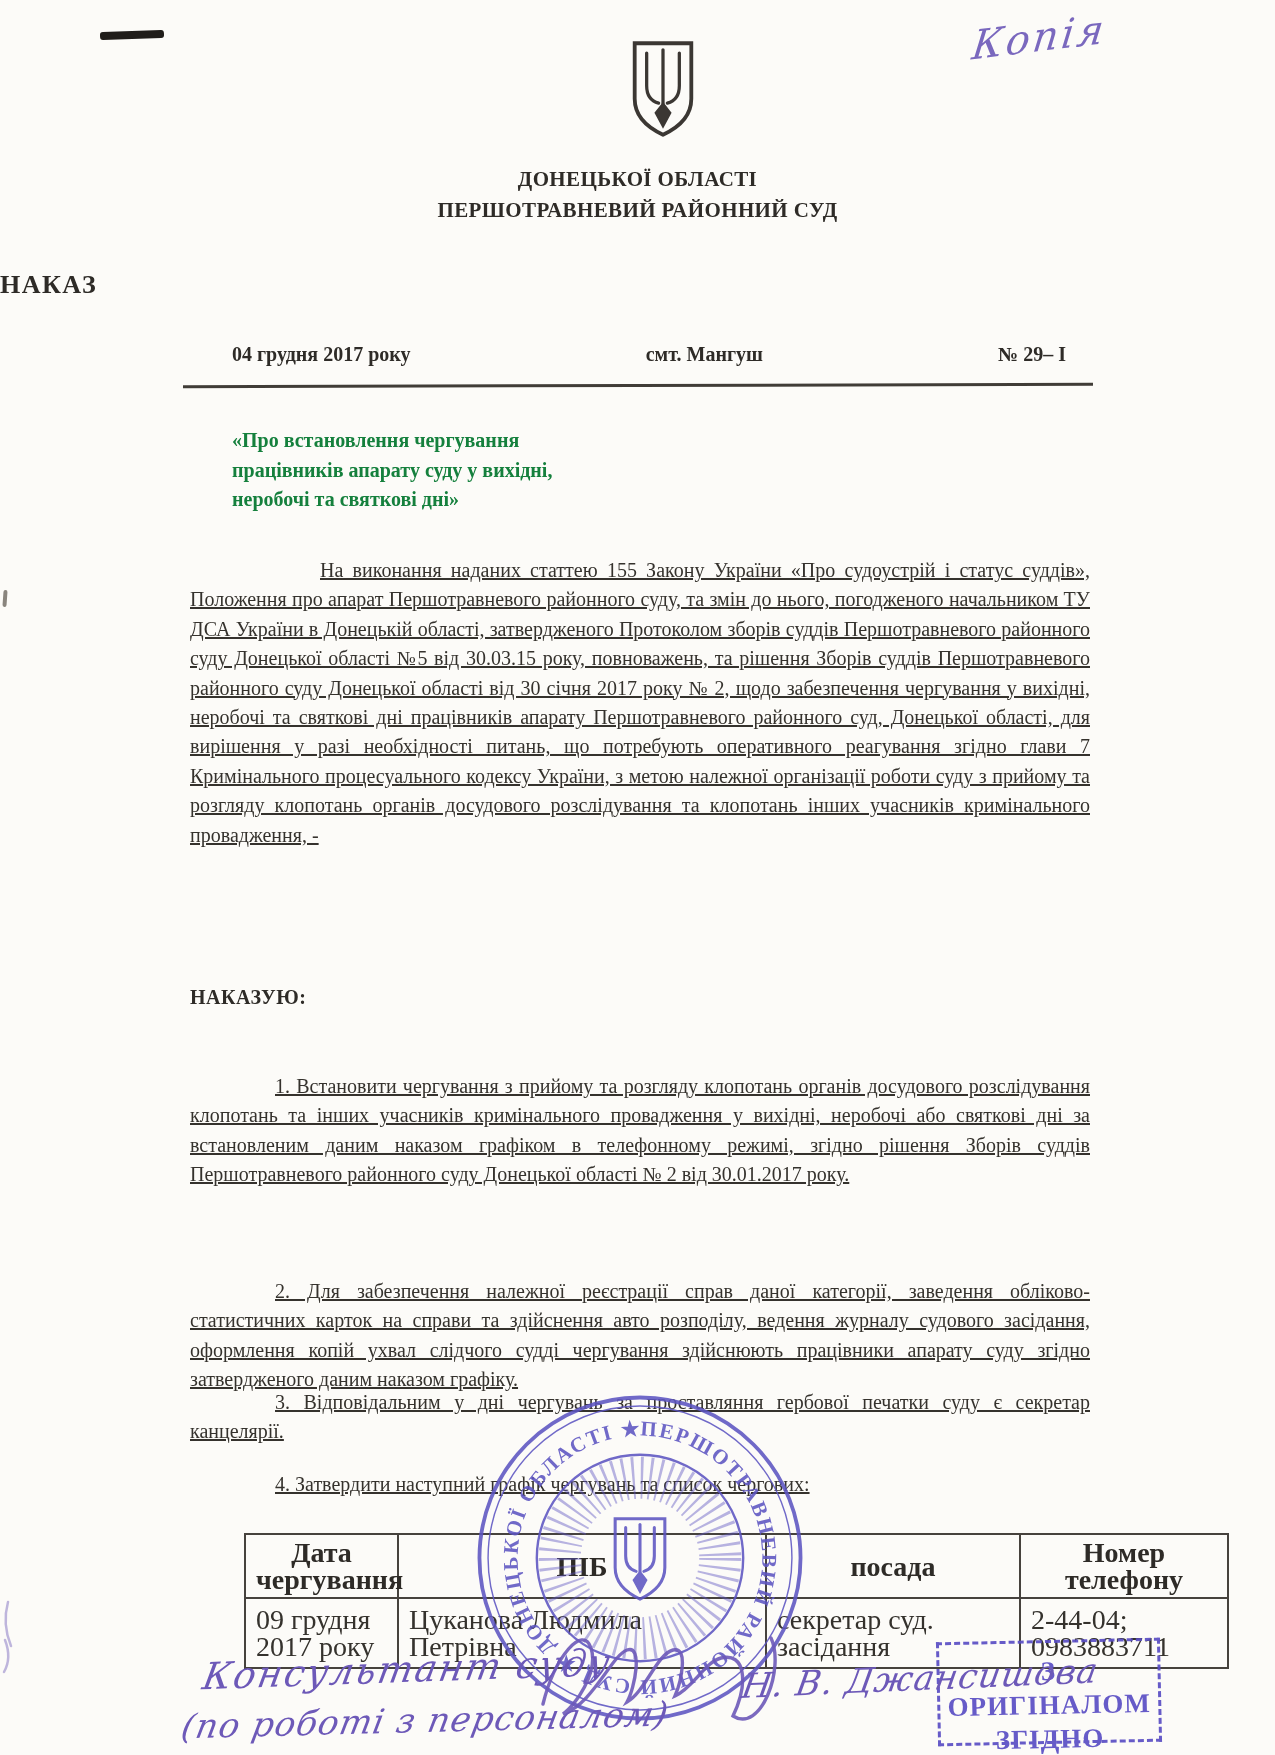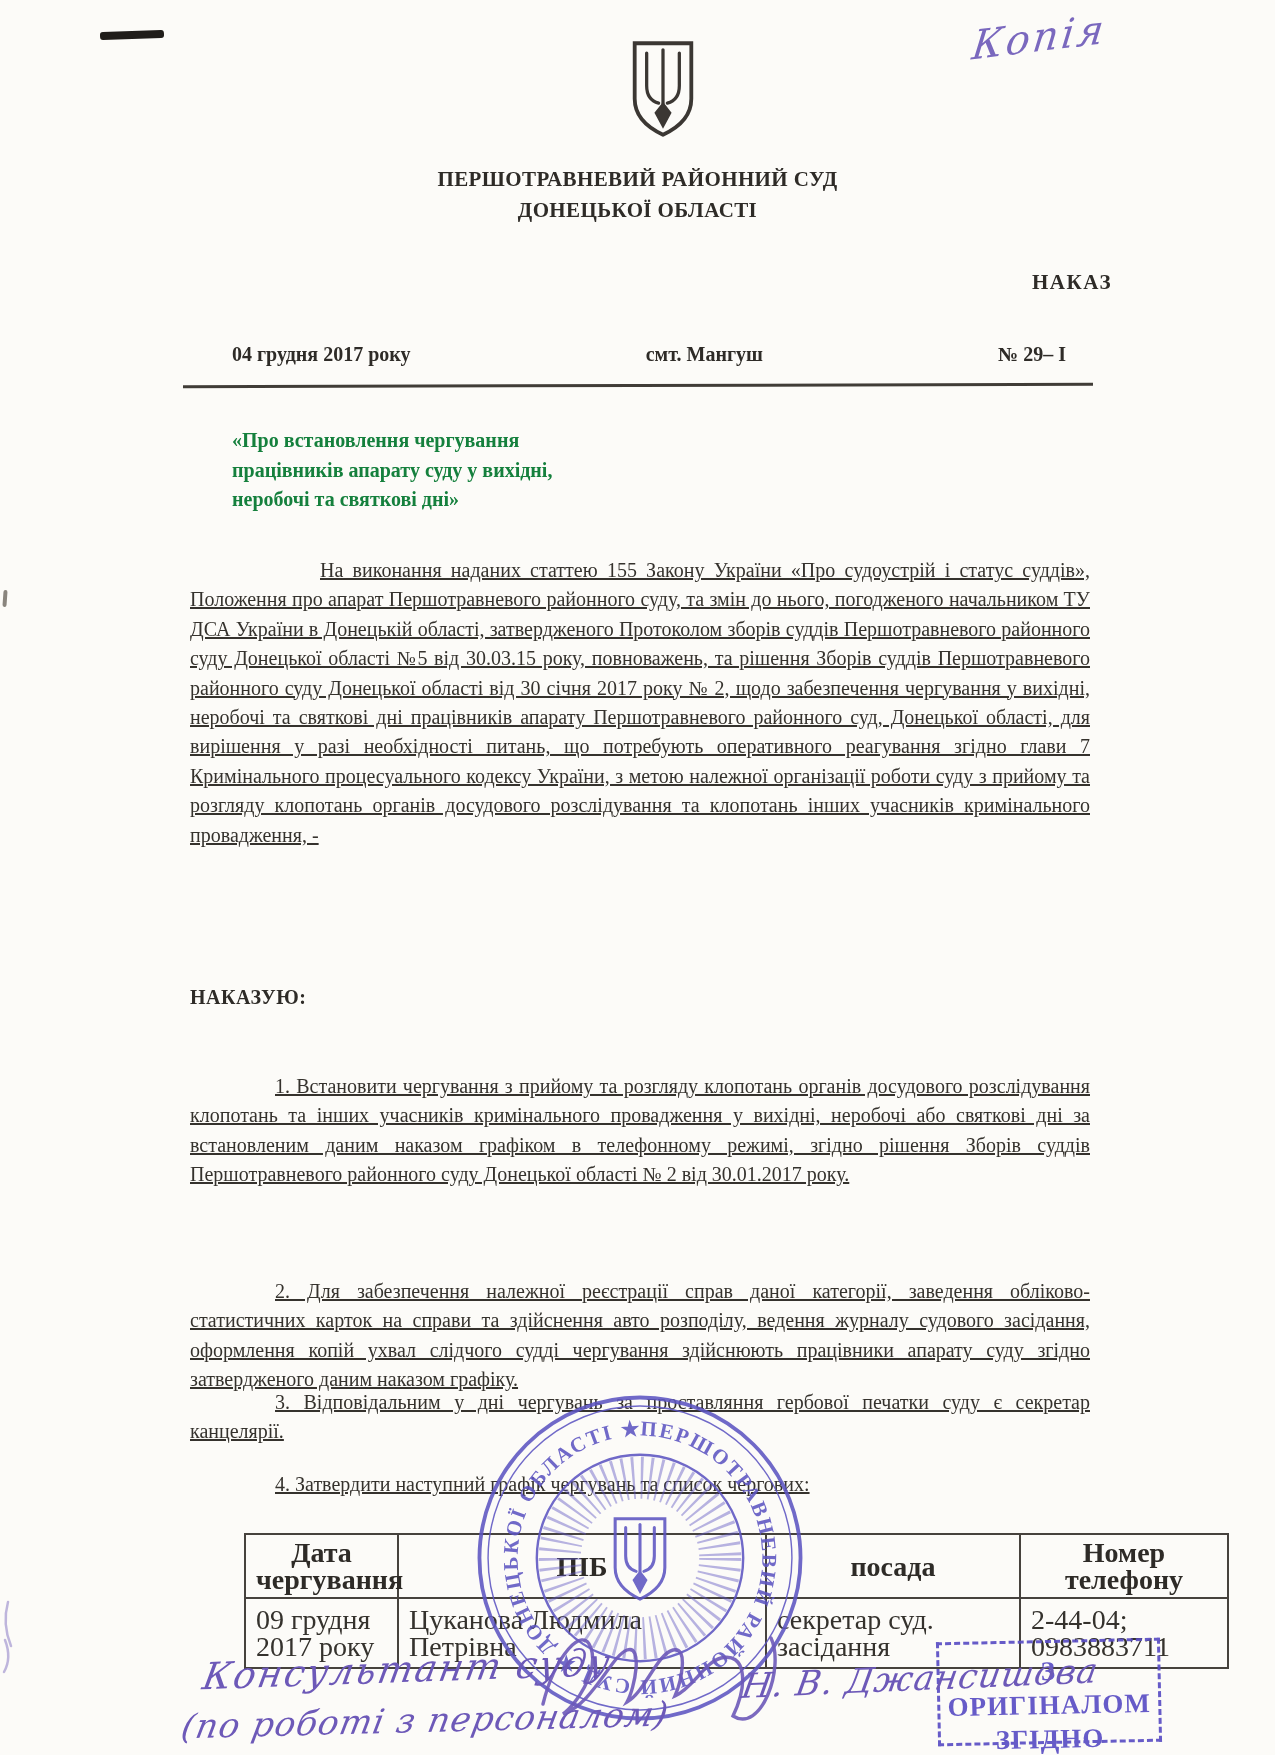--- a/index.html
+++ b/index.html
@@ -41,21 +41,21 @@
 
   
   .emblem { left: 626px; top: 40px; }
   .court-name {
     left: 0; top: 164px; width: 1275px;
     text-align: center; font-weight: bold; font-size: 21px;
     line-height: 31px; letter-spacing: .4px; color: #2e2b27;
   }
   .doc-type {
     left: 0; top: 270px; width: 1112px;
-    text-align: right; font-weight: bold; font-size: 21px;
+    text-align: left; font-weight: bold; font-size: 26px;
     letter-spacing: 1.5px; color: #2e2b27;
   }
   .date-row {
     left: 232px; top: 343px; width: 834px;
     display: flex; justify-content: space-between;
     font-weight: bold; font-size: 20px; color: #2e2b27;
   }
   .header-rule {
     left: 183px; top: 384px; width: 910px; height: 3px;
     background: #403c37; transform: rotate(-0.15deg);
@@ -142,22 +142,22 @@
     <g fill="none" stroke="#3b3733" stroke-width="3" stroke-linecap="round">
       <path d="M4,3 H56 V54 Q56 75 30 87 Q4 75 4 54 Z" stroke-width="3.5"></path>
       <path d="M15,12 V42 Q15,55 26,58"></path>
       <path d="M45,12 V42 Q45,55 34,58"></path>
       <path d="M30,9 V58"></path>
       <path d="M30,58 L23,67 L30,80 L37,67 Z" fill="#3b3733" stroke-width="1.5"></path>
     </g>
   </svg>
 
   <div class="abs court-name">
+    <div>ДОНЕЦЬКОЇ ОБЛАСТІ</div>
     <div>ПЕРШОТРАВНЕВИЙ РАЙОННИЙ СУД</div>
-    <div>ДОНЕЦЬКОЇ ОБЛАСТІ</div>
   </div>
 
   <div class="abs doc-type">НАКАЗ</div>
 
   <div class="abs date-row">
     <span>04 грудня 2017 року</span>
     <span>смт. Мангуш</span>
     <span>№ 29– І</span>
   </div>
   <div class="abs header-rule"></div>

